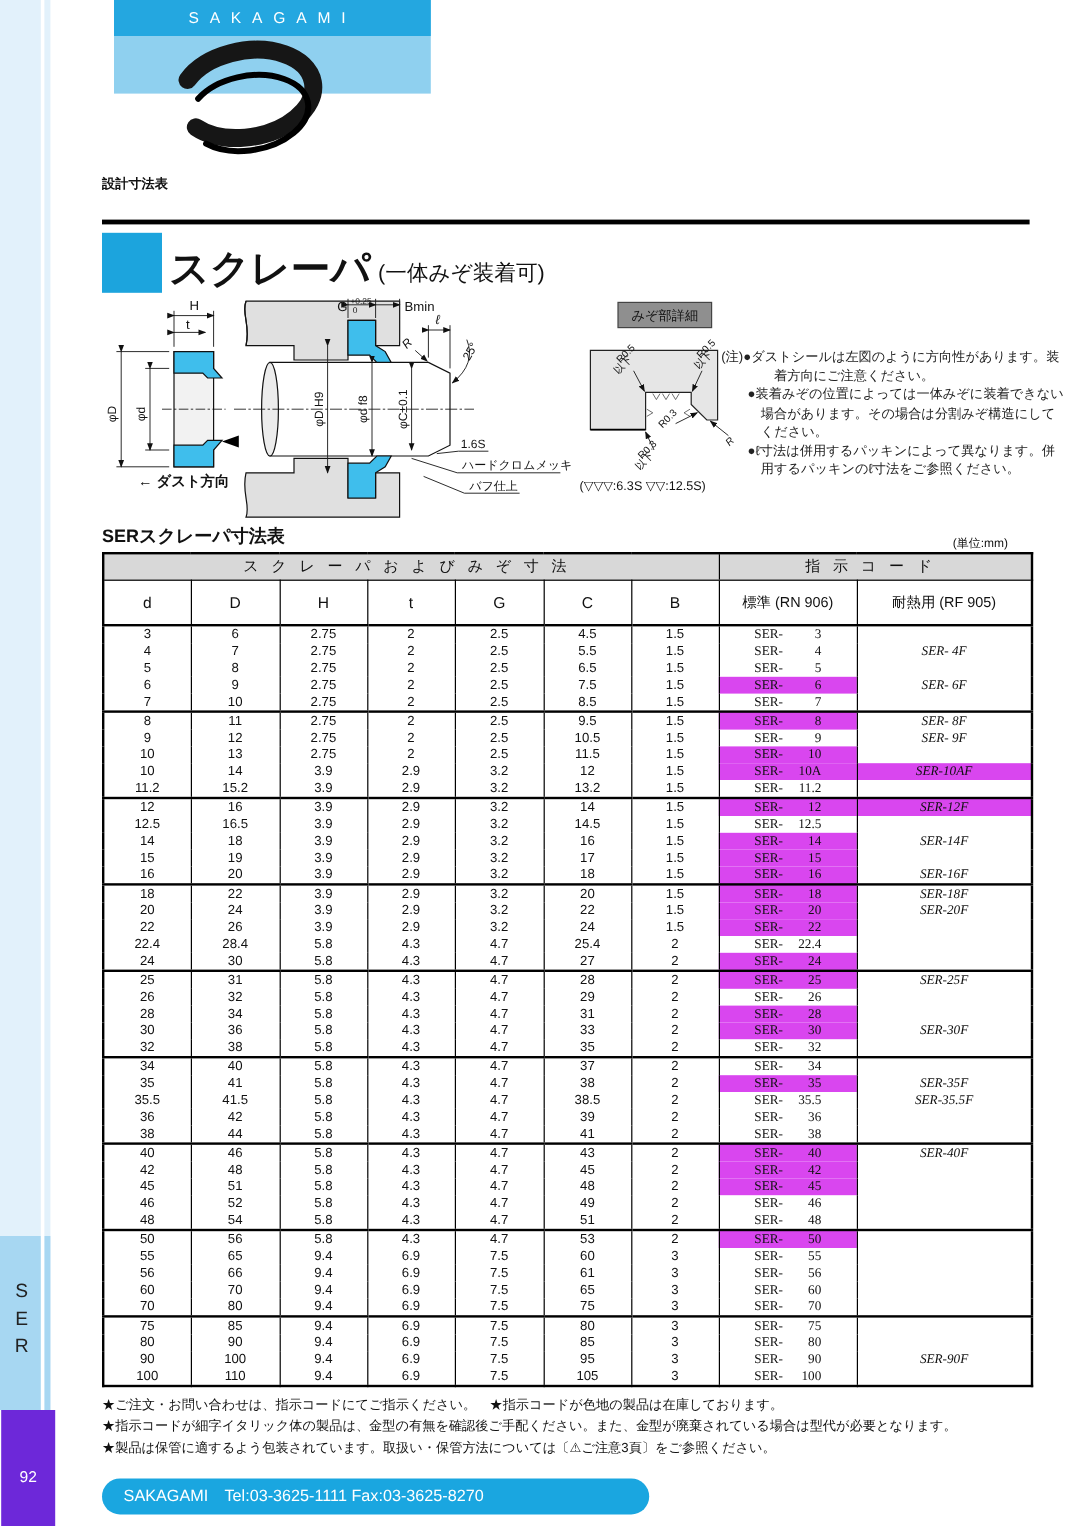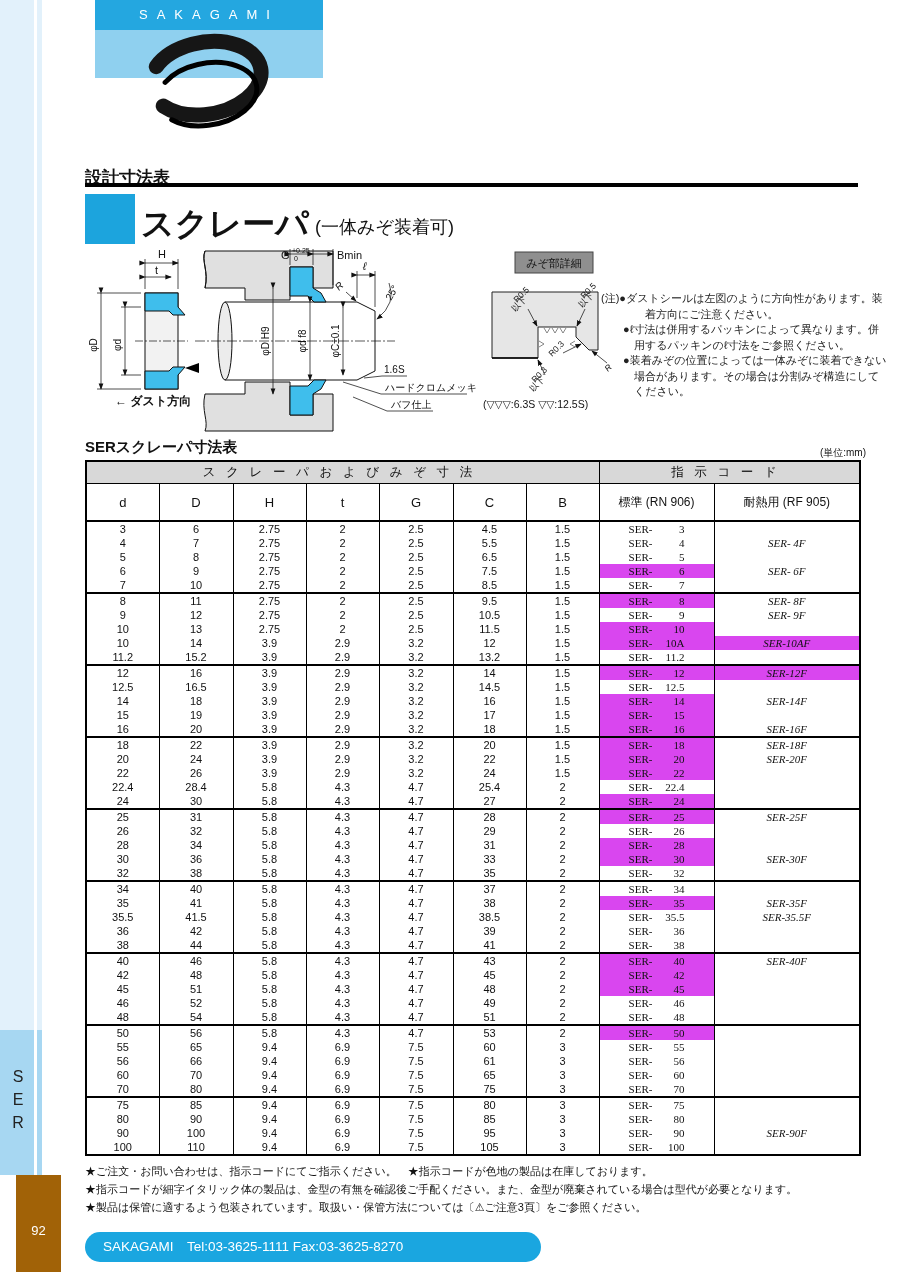--- a/index.html
+++ b/index.html
@@ -5,44 +5,44 @@
   html,body{margin:0;padding:0;background:#fff;}
   #page{position:relative;width:900px;height:1272px;background:#fff;overflow:hidden;
         font-family:"Liberation Sans",sans-serif;color:#111;}
   
   .side-strip{position:absolute;left:0;top:0;width:42px;height:1175px;background:#e2f1fb;}
   .side-strip .wline{position:absolute;left:34px;top:0;width:3px;height:100%;background:#fff;}
   .side-tab{position:absolute;left:0;top:1030px;width:42px;height:145px;background:#a7d7f2;}
   .side-tab .wline{position:absolute;left:34px;top:0;width:3px;height:100%;background:#fff;}
   .tab-letters{position:absolute;left:6px;top:38px;width:24px;display:flex;flex-direction:column;
         align-items:center;gap:5px;font-size:16px;color:#222;}
-  .page-box{position:absolute;left:16px;top:1175px;width:45px;height:97px;background:#a16207;}
+  .page-box{position:absolute;left:1px;top:1175px;width:45px;height:97px;background:#6d28d9;}
   .page-box span{position:absolute;left:0;top:48px;width:45px;text-align:center;color:#fff;font-size:13px;}
   
-  .logo{position:absolute;left:95px;top:0;width:228px;height:78px;background:#8fd0ef;}
+  .logo{position:absolute;left:95px;top:0;width:228px;height:78px;background:#8fd0ef;padding-left:36px;}
   .logo .band{position:absolute;left:0;top:0;width:100%;height:30px;background:#24a7e0;
         color:#fff;font-size:13px;letter-spacing:9px;text-align:center;line-height:30px;}
   .ring{position:absolute;left:95px;top:30px;width:228px;height:110px;}
   
-  .sec-head{position:absolute;left:85px;top:166px;font-size:17px;font-weight:bold;font-family:Liberation Mono, monospace;}
+  .sec-head{position:absolute;left:85px;top:146px;font-size:11px;font-weight:bold;font-family:Liberation Mono, monospace;}
   .sec-rule{position:absolute;left:85px;top:183px;width:773px;height:4px;background:#000;}
   .title-row{position:absolute;left:85px;top:192px;height:52px;display:flex;align-items:flex-end;}
   .title-sq{width:50px;height:50px;background:#1ca4dd;}
   .title-ser{font-size:58px;font-weight:bold;line-height:48px;letter-spacing:-2px;margin-left:8px;}
   .title-jp{font-size:33px;font-weight:bold;line-height:40px;margin-left:6px;}
   .title-q{font-size:18px;line-height:34px;margin-left:6px;}
   
   .diagram{position:absolute;left:85px;top:245px;width:560px;height:205px;}
   .notes{position:absolute;left:601px;top:291px;width:286px;font-size:11px;line-height:15.5px;color:#222;}
   .note-first{padding-left:44px;text-indent:-44px;}
   .note-item{margin-left:22px;padding-left:11px;text-indent:-11px;}
   .note-foot{margin-left:22px;padding-left:11px;text-indent:-11px;}
   
   .tbl-title{position:absolute;left:85px;top:438px;font-size:15px;font-weight:bold;}
-  .tbl-unit{position:absolute;right:34px;top:446px;font-size:10px;}
+  .tbl-unit{position:absolute;right:60px;top:446px;font-size:10px;}
   table.dim{position:absolute;left:85px;top:460px;width:773px;border-collapse:collapse;
         border:2px solid #000;table-layout:fixed;}
   table.dim th,table.dim td{border-left:1px solid #000;padding:0;text-align:center;}
   table.dim th:first-child,table.dim td:first-child{border-left:none;}
   tr.ghead th{background:#d8d8d8;height:21px;font-size:12.5px;font-weight:normal;
         letter-spacing:0.85em;border-bottom:1px solid #000;}
   tr.chead th{height:36px;font-size:13px;font-weight:normal;border-bottom:2px solid #000;}
   tr.chead th.code-h{font-size:12px;}
   table.dim tbody tr td{height:14px;line-height:14px;font-size:11px;}
   table.dim tbody tr:first-child td{border-top:2px solid #000;}
@@ -206,22 +206,22 @@
       <text x="467" y="112" transform="rotate(-45 467 112)">R0.3</text>
       <text x="450" y="138" transform="rotate(-45 450 138)">R0.3</text>
       <text x="448" y="147" transform="rotate(-45 448 147)">以下</text>
       <text x="523" y="127" font-style="italic" transform="rotate(-45 523 127)">R</text>
     </g>
     <text x="398" y="163" font-size="10.5">(▽▽▽:6.3S ▽▽:12.5S)</text>
   </svg>
 
   <div class="notes">
     <div class="note-first">(注)●ダストシールは左図のように方向性があります。装着方向にご注意ください。</div>
+    <div class="note-item">●装着みぞの位置によっては一体みぞに装着できない場合があります。その場合は分割みぞ構造にしてください。</div>
     <div class="note-item">●ℓ寸法は併用するパッキンによって異なります。併用するパッキンのℓ寸法をご参照ください。</div>
-    <div class="note-item">●装着みぞの位置によっては一体みぞに装着できない場合があります。その場合は分割みぞ構造にしてください。</div>
   </div>
 
   <div class="tbl-title">SERスクレーパ寸法表</div>
   <div class="tbl-unit">(単位:mm)</div>
   <table class="dim">
     <colgroup>
       <col style="width:73px">
         <col style="width:74px">
         <col style="width:73px">
         <col style="width:73px">

